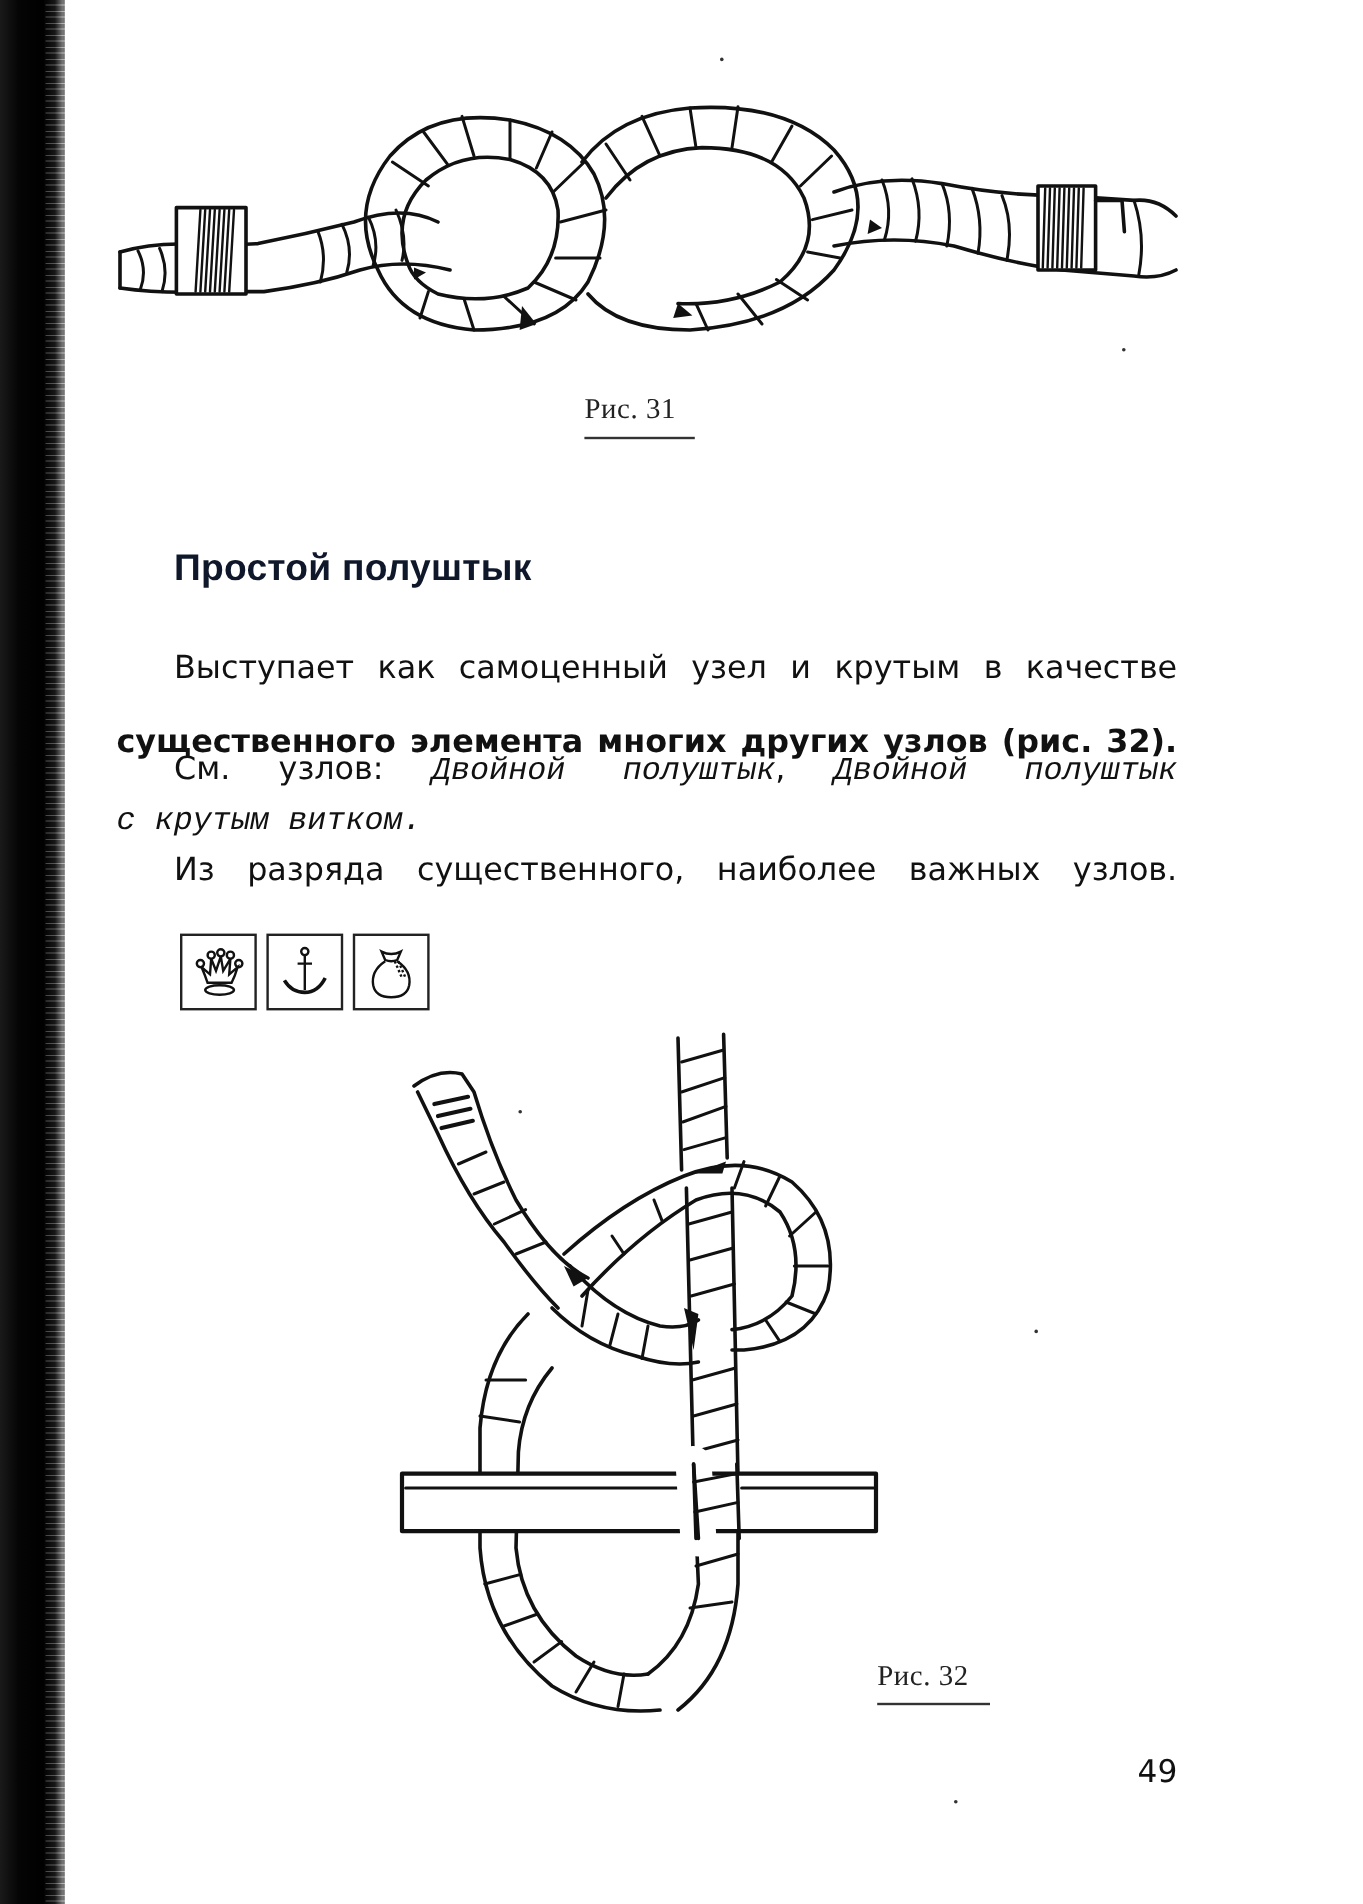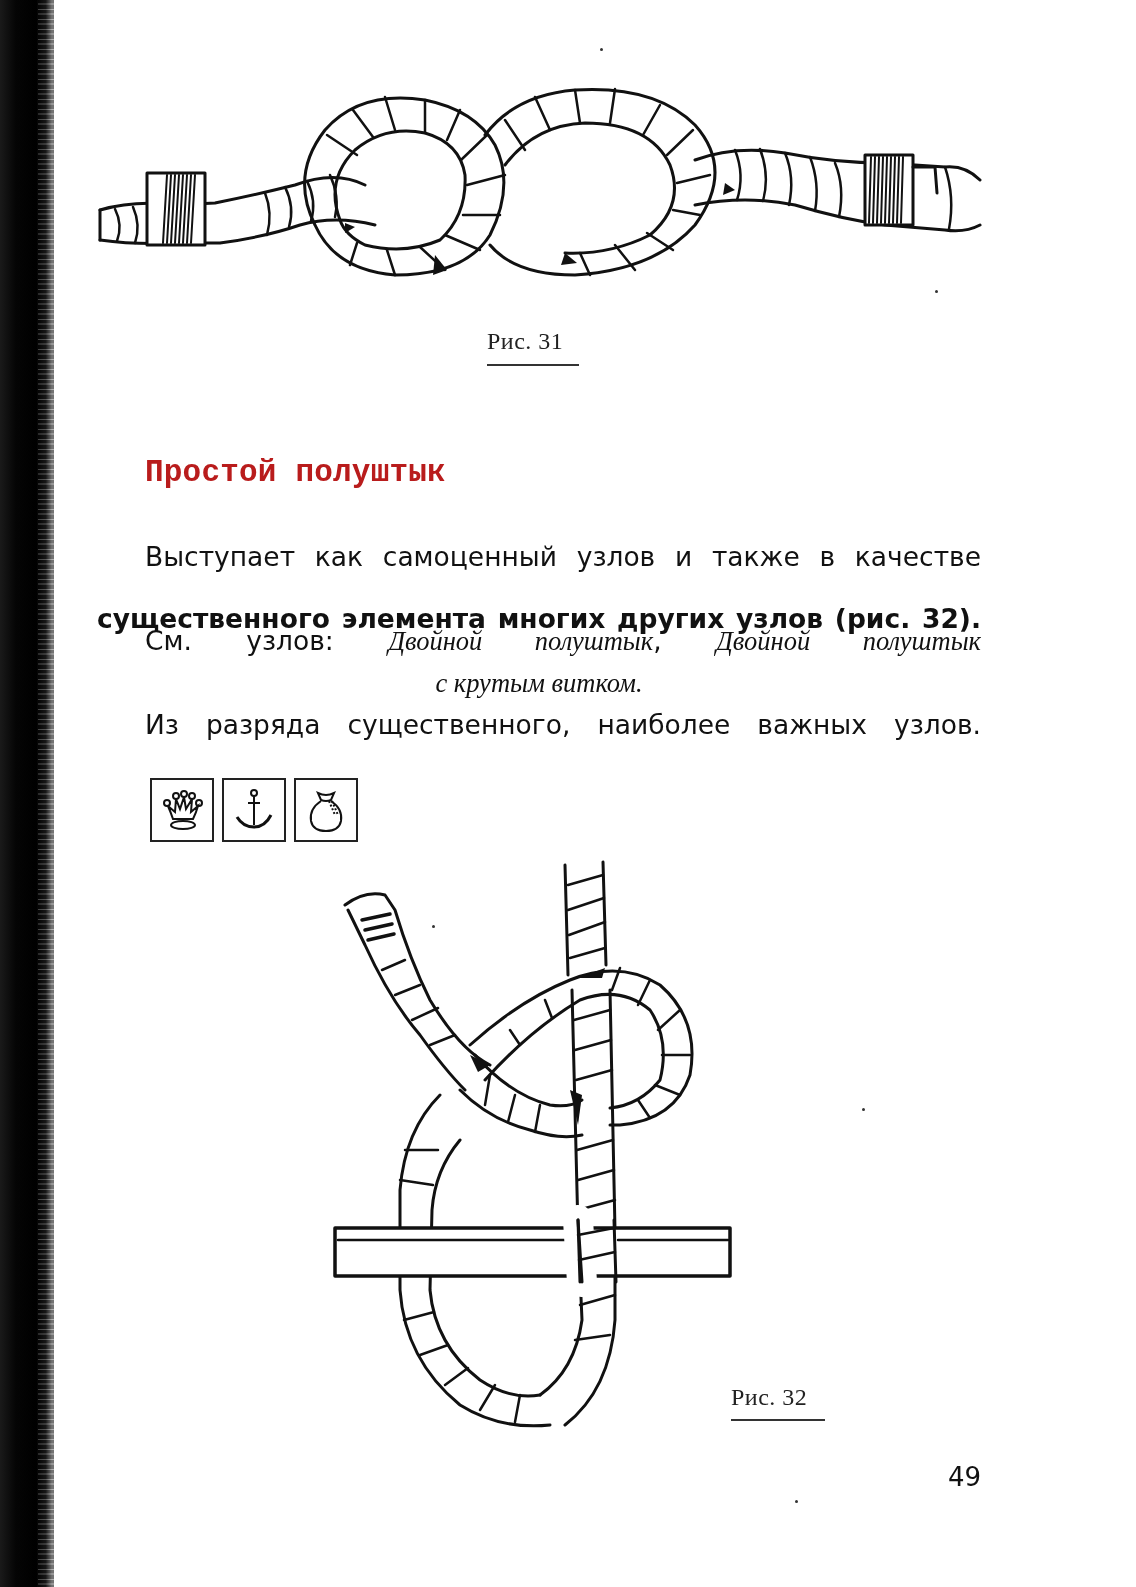--- a/index.html
+++ b/index.html
@@ -4,25 +4,25 @@
 <style>
   html, body { margin:0; padding:0; background:#ffffff; }
   body { width:1136px; height:1587px; position:relative; overflow:hidden; font-family:"DejaVu Sans", sans-serif; color:#111; }
   .spine { position:absolute; left:0; top:0; width:52px; height:1587px;
     background:linear-gradient(90deg,#1a1a1a 0,#050505 30%,#000 70%,#333 88%,#fff 100%); }
   .spine-edge { position:absolute; left:38px; top:0; width:16px; height:1587px;
     background:repeating-linear-gradient(180deg,#000 0 3px,#444 3px 5px,#000 5px 9px,#777 9px 10px); opacity:.55; }
   .fig31 { position:absolute; left:95px; top:75px; width:890px; height:215px; }
   .cap { position:absolute; font-family:Liberation Serif, serif; font-size:24px; color:#222; letter-spacing:0.5px; }
   .cap-line { position:absolute; height:2px; background:#333; }
-  h2.title { position:absolute; left:145px; top:455px; margin:0; font-family:Liberation Mono, monospace; font-weight:bold; font-size:31px; color:#b91c1c; letter-spacing:0.2px; }
+  h2.title { position:absolute; left:145px; top:455px; margin:0; font-family:Liberation Sans, sans-serif; font-weight:bold; font-size:31px; color:#0f172a; letter-spacing:0.2px; }
   .para { position:absolute; left:97px; width:884px; font-size:26.5px; line-height:42px; color:#111; font-family:"DejaVu Sans", sans-serif; }
   .just { text-align:justify; text-align-last:justify; }
   .indent { text-indent:48px; }
-  .it { font-style:italic; font-family:Liberation Serif, serif; }
+  .it { font-style:italic; font-family:Liberation Mono, monospace; }
   .icons { position:absolute; left:150px; top:778px; display:flex; gap:8px; }
   .icon-box { width:64px; height:64px; border:2px solid #222; box-sizing:border-box; display:flex; align-items:center; justify-content:center; background:#fff; }
   .fig32 { position:absolute; left:320px; top:850px; width:420px; height:580px; }
   .pagenum { position:absolute; left:948px; top:1462px; font-size:26px; color:#111; font-family:"DejaVu Sans", sans-serif; }
   .speck { position:absolute; width:3px; height:3px; background:#333; border-radius:50%; }
 </style>
 </head>
 <body>
 
 <div class="spine"></div>
@@ -119,27 +119,27 @@
     <path d="M630 108 L640 115 L628 120 Z"></path>
       <path d="M250 148 L260 152 L250 158 Z"></path>
   </g>
 </svg>
 
 <span class="cap" style="left:487px; top:328px;">Рис. 31</span>
 <div class="cap-line" style="left:487px; top:364px; width:92px;"></div>
 
 <h2 class="title">Простой полуштык</h2>
 
-<div class="para just indent" style="top:536px;">Выступает как самоценный узлов и также в качестве</div>
+<div class="para just indent" style="top:536px;">Выступает как самоценный узел и крутым в качестве</div>
 <div class="para just" style="top:598px;font-weight:bold;">существенного элемента многих других узлов (рис. 32).</div>
 
 <div class="para just indent" style="top:620px;">
   <span>См. узлов: </span><span class="it">Двойной полуштык</span><span>, </span><span class="it">Двойной полуштык</span>
 </div>
-<div class="para" style="top:662px;text-align:center;">
+<div class="para" style="top:662px;">
   <span class="it">с крутым витком</span><span class="it">.</span>
 </div>
 
 <div class="para just indent" style="top:704px;">Из разряда существенного, наиболее важных узлов.</div>
 
 <div class="icons">
   <div class="icon-box">
     <svg width="50" height="50" viewBox="0 0 50 50" fill="none" stroke="#111" stroke-width="2">
       <circle cx="10" cy="18" r="3"></circle>
         <circle cx="19" cy="11" r="3"></circle>

